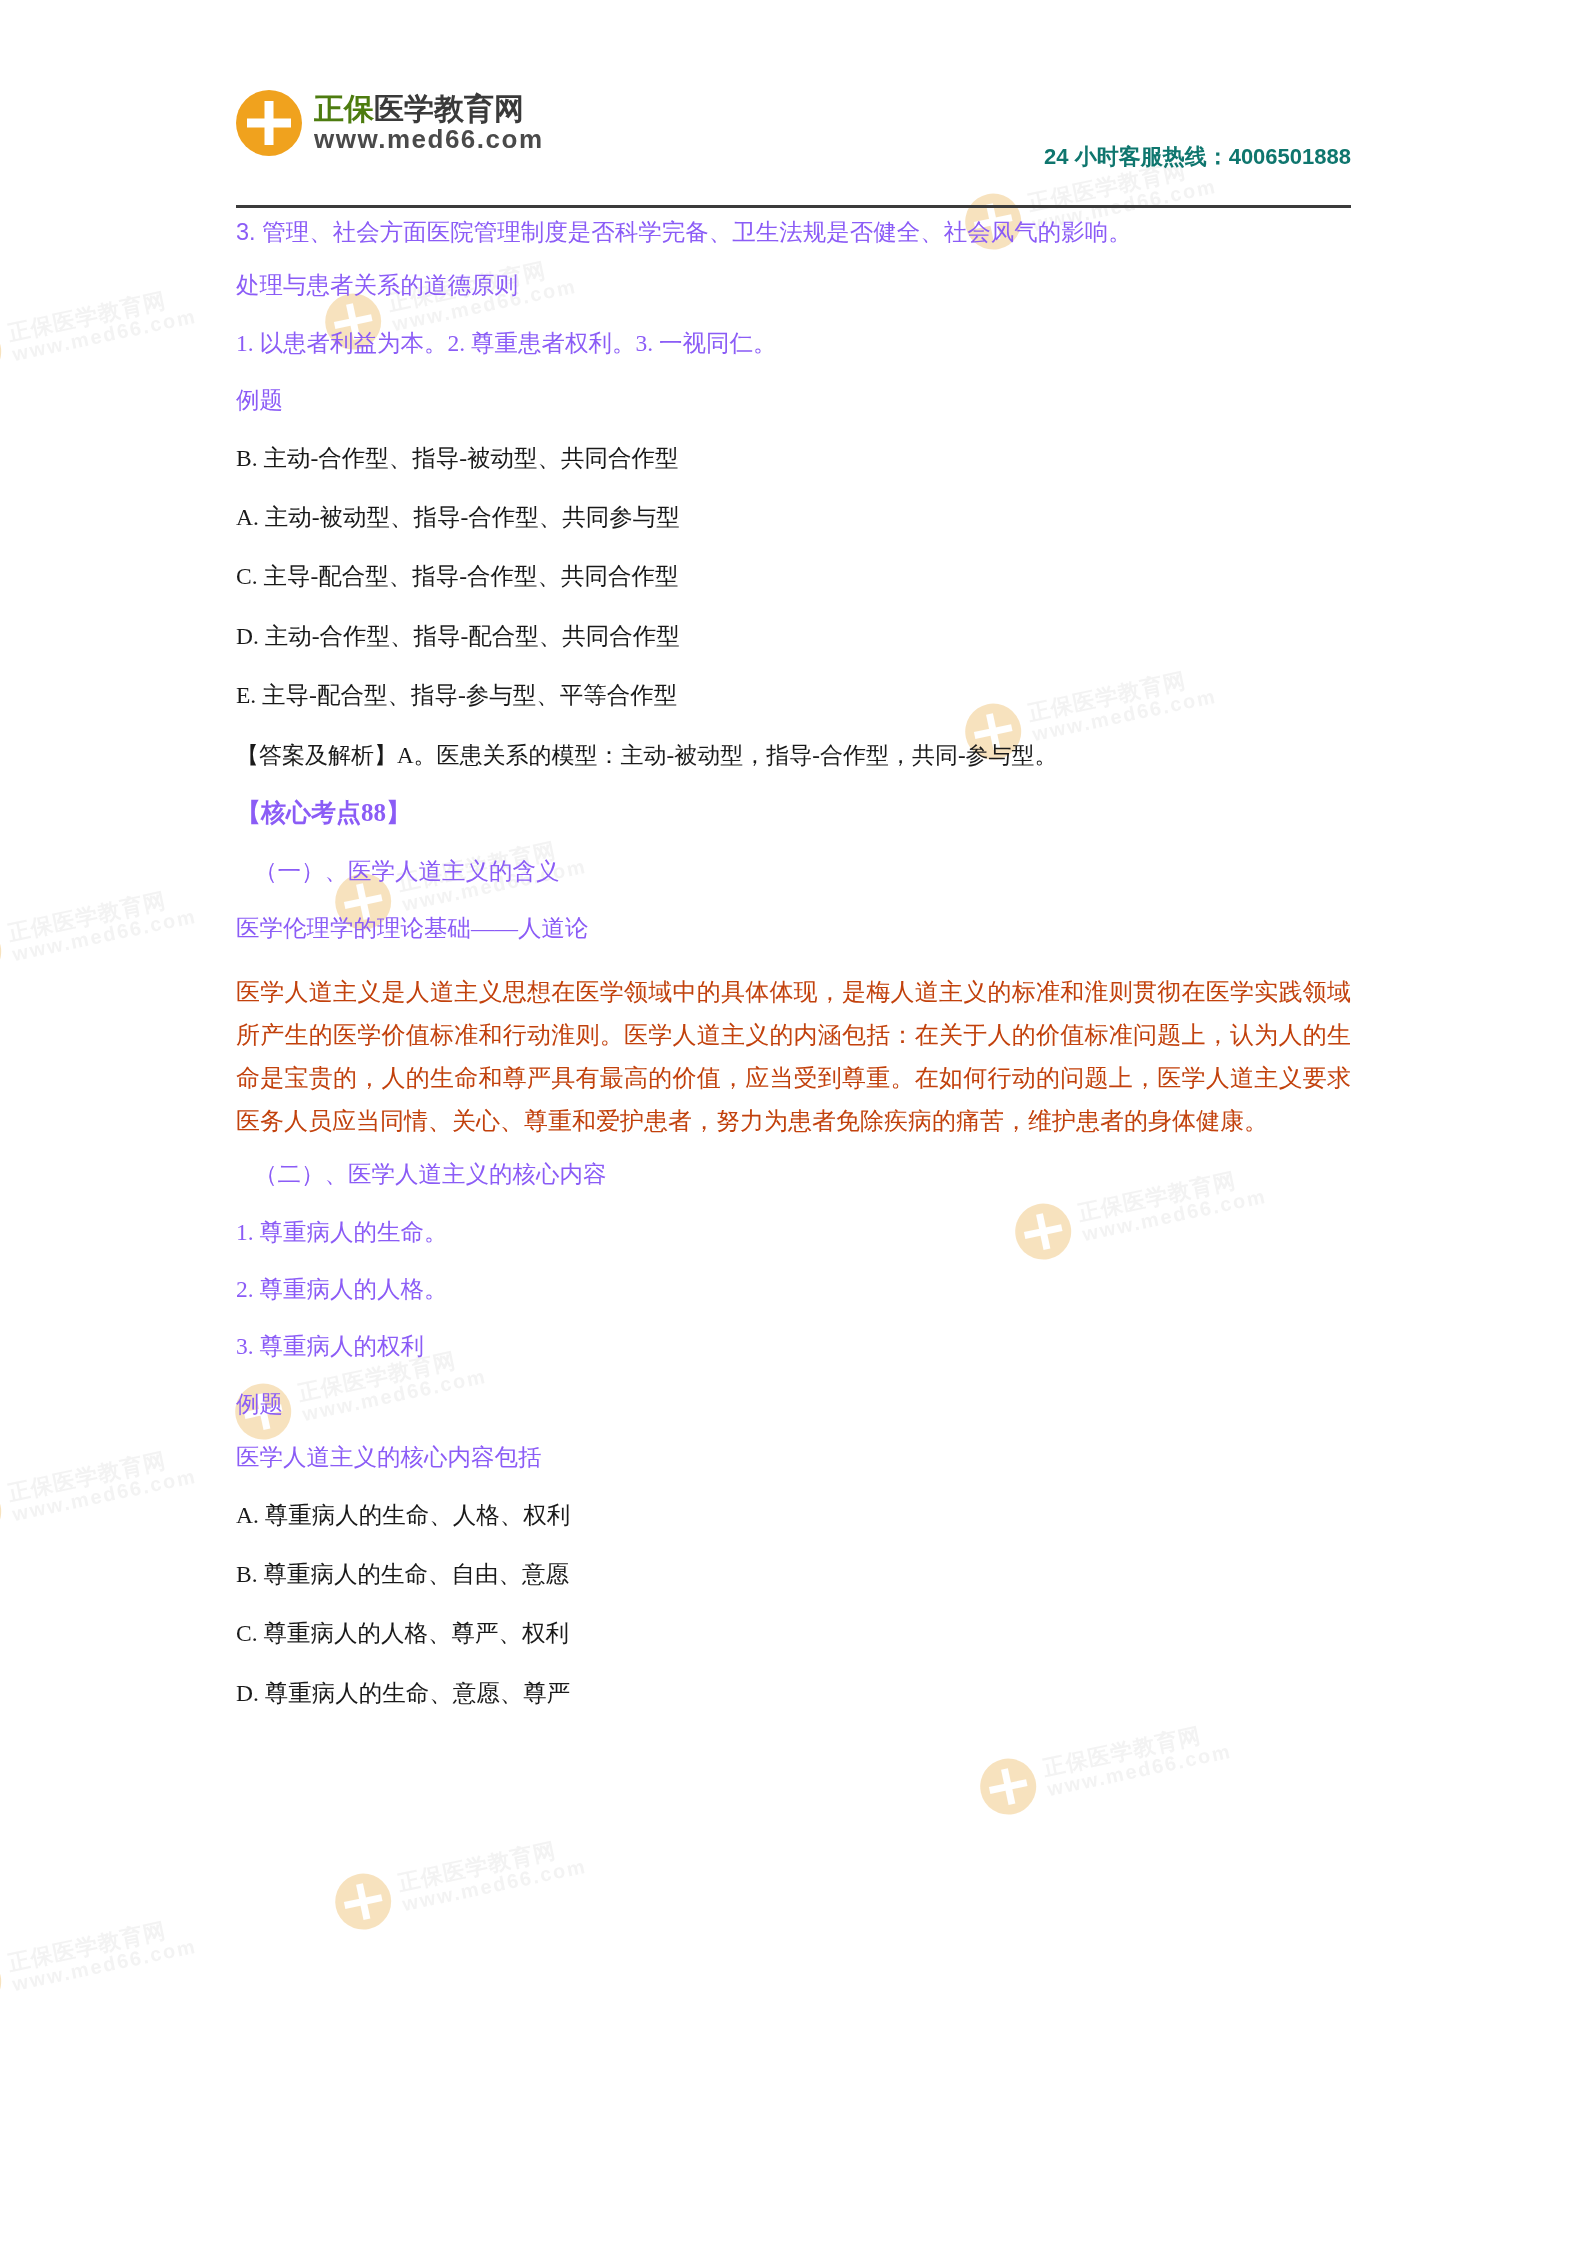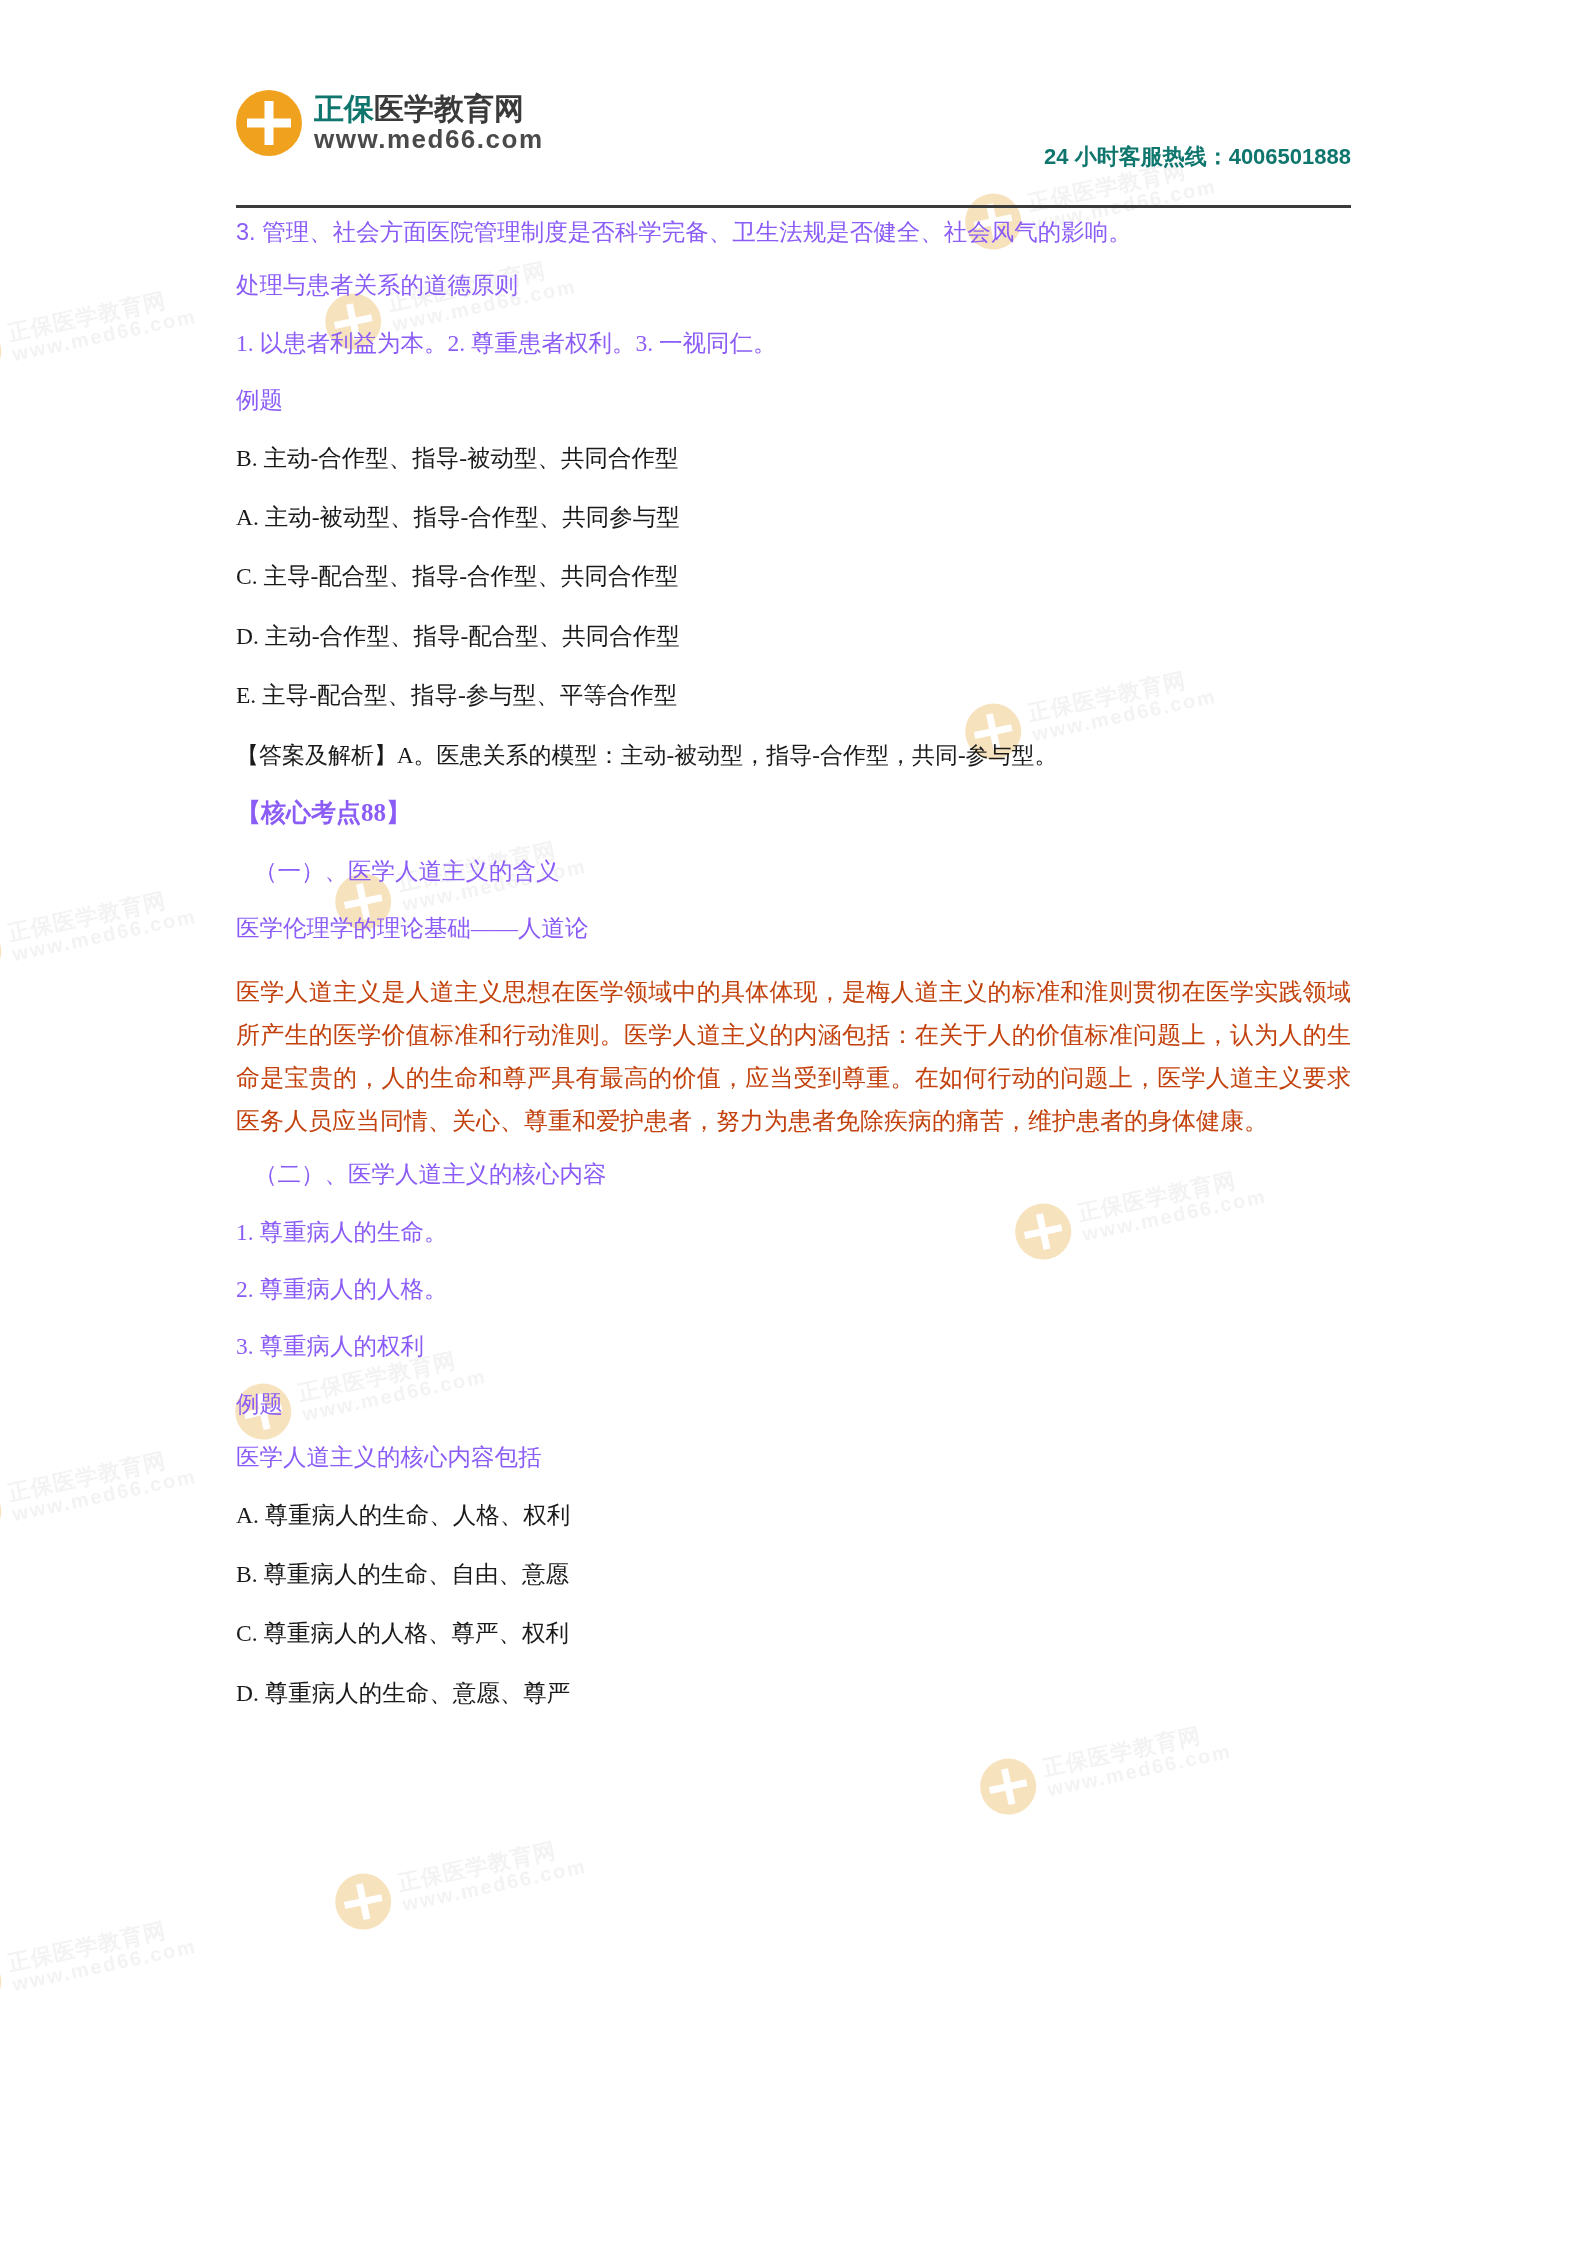--- a/index.html
+++ b/index.html
@@ -137,21 +137,21 @@
     flex-direction: column;
     line-height: 1.1;
   }
   .logo-line1 {
     font-family: "Liberation Sans", sans-serif;
     font-size: 30px;
     font-weight: bold;
     color: #3a3a3a;
   }
   .logo-line1 .accent {
-    color: #0f766e;
+    color: #4d7c0f;
   }
   .logo-line2 {
     font-family: "Liberation Sans", sans-serif;
     font-size: 26px;
     font-weight: bold;
     color: #4a4a4a;
     letter-spacing: 1.5px;
   }
   .hotline {
     position: absolute;

